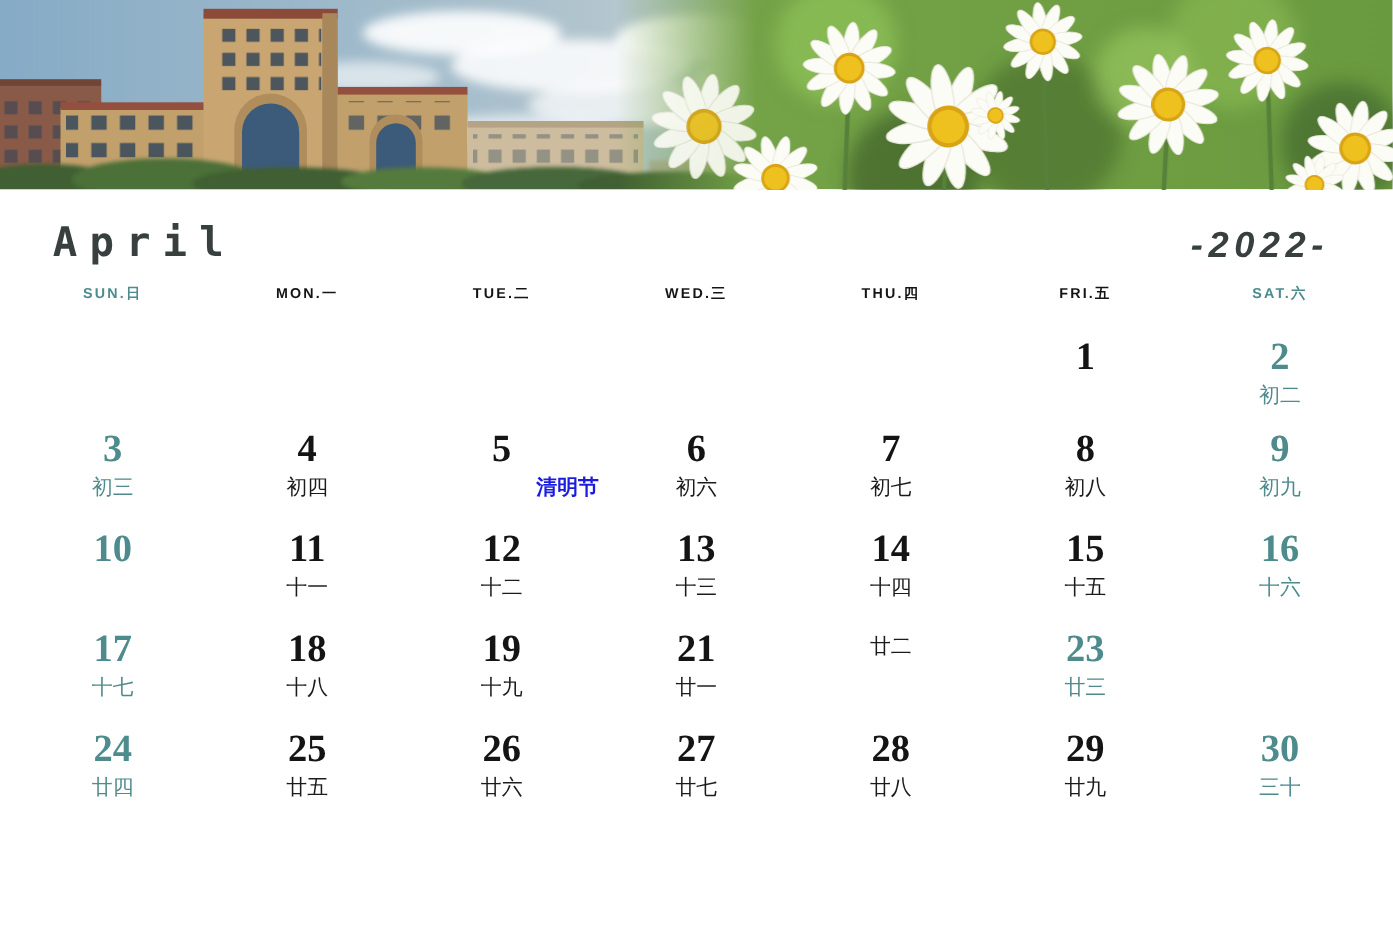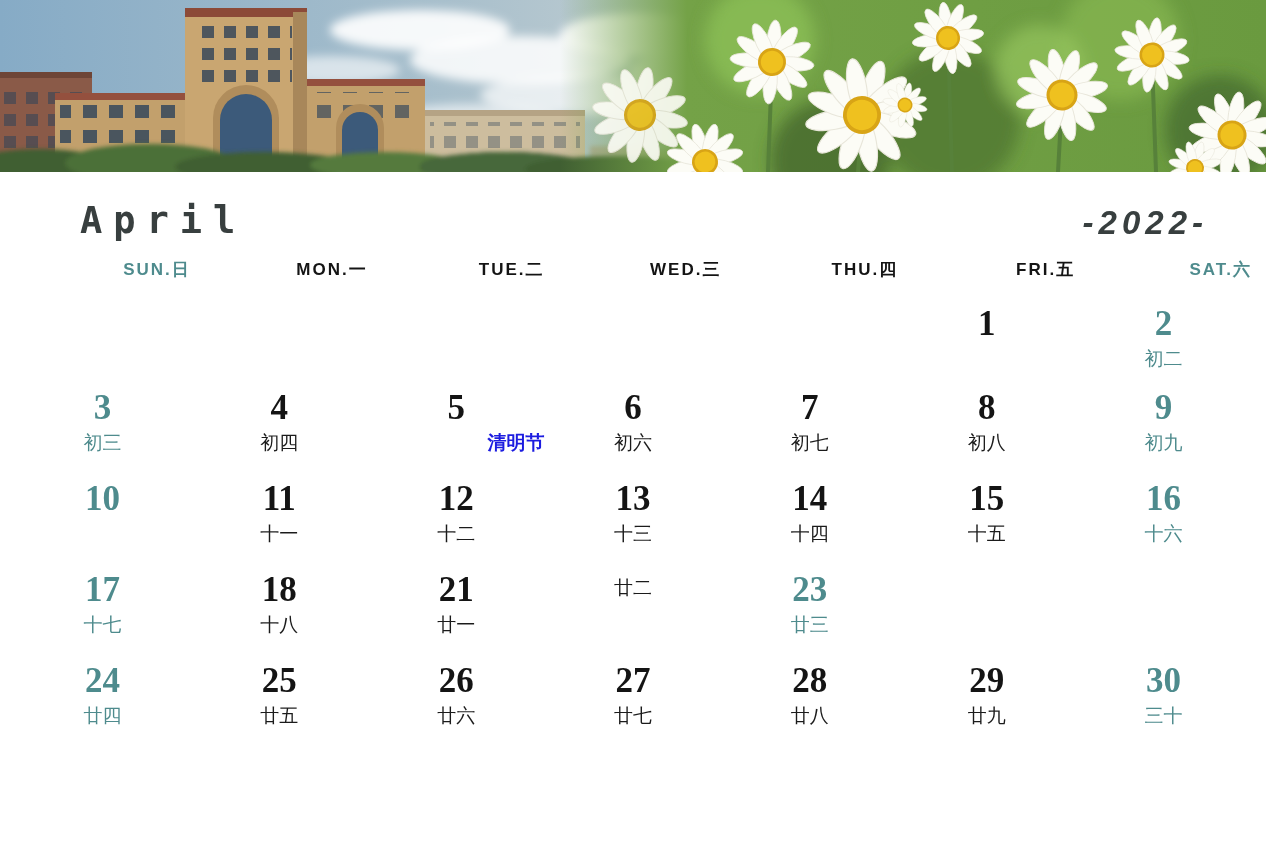--- a/index.html
+++ b/index.html
@@ -5,39 +5,39 @@
   html,body { margin:0; padding:0; }
   body {
     width:1266px; height:844px; background:#ffffff; overflow:hidden;
     font-family:"Liberation Serif", serif;
   }
   .banner-wrap { width:1266px; height:172px; overflow:hidden; }
   .banner-wrap svg { display:block; }
 
   .title-row {
     display:flex; justify-content:space-between; align-items:flex-end;
-    padding:12px 58px 0 80px; height:58px;
+    padding:12px 58px 0 48px; height:58px;
   }
   .month-title {
     font-family:"DejaVu Sans Mono", monospace; font-weight:bold;
     font-size:37px; letter-spacing:11px; color:var(--title-gray,#383F3F);
   }
   .year-title {
     font-family:Liberation Sans, sans-serif; font-weight:bold; font-style:italic;
     font-size:33px; letter-spacing:5px; color:var(--title-gray,#383F3F);
   }
 
   .calendar { padding:0 14px; margin-top:16px; }
   .grid-row { display:grid; grid-template-columns:repeat(7,1fr); }
   .grid-row > :first-child, .grid-row > :last-child { --c: var(--weekend-teal,#4E8B8D); }
 
   .wd {
-    text-align:right; height:44px;
+    text-align:center; height:44px;
     font-family:"Liberation Sans", sans-serif; font-weight:bold;
-    font-size:17px; letter-spacing:2px;
+    font-size:13px; letter-spacing:2px;
     color:var(--c, var(--weekday-black,#141414));
   }
   .cell { height:87px; text-align:center; padding-top:4px; }
   .week-first .cell { height:80px; }
   .day-num {
     font-family:"Liberation Serif", serif; font-weight:bold;
     font-size:35px; line-height:1.05;
     color:var(--c, var(--weekday-black,#141414));
   }
   .lunar {
@@ -295,20 +295,24 @@
   <div class="grid-row">
     <div class="cell">
         <div class="day-num">17</div>
         <div class="lunar">十七</div>
       </div>
     <div class="cell">
         <div class="day-num">18</div>
         <div class="lunar">十八</div>
       </div>
     <div class="cell">
+        <div class="day-num">19</div>
+        <div class="lunar">十九</div>
+      </div>
+    <div class="cell">
         <div class="day-num">21</div>
         <div class="lunar">廿一</div>
       </div>
     <div class="cell">
         <div class="lunar">廿二</div>
       </div>
     <div class="cell">
         <div class="day-num">23</div>
         <div class="lunar">廿三</div>
       </div>

